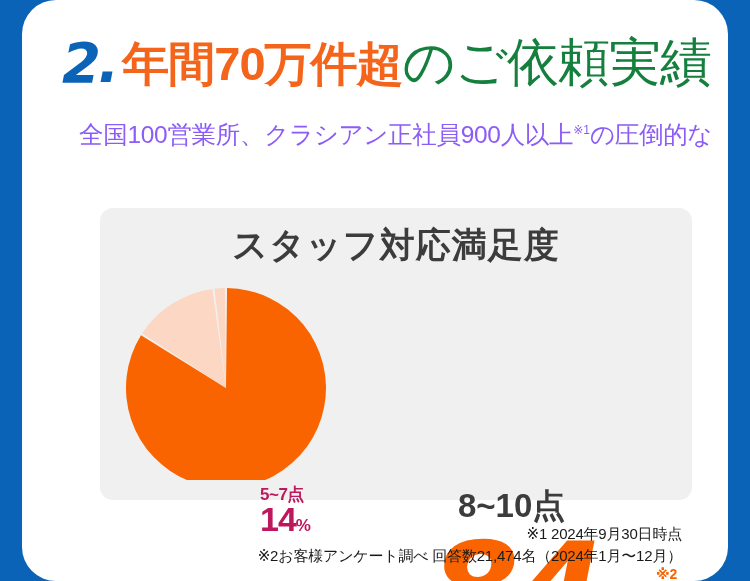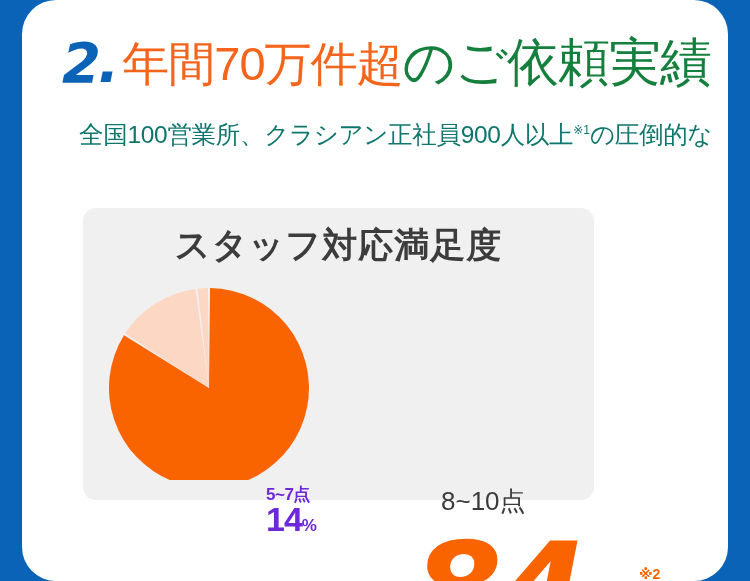--- a/index.html
+++ b/index.html
@@ -29,70 +29,69 @@
   }
   #heading .num{
     font-size:56px;color:#0A63B7;font-weight:bold;
     font-family:"DejaVu Sans",sans-serif;
     font-style:italic;
     vertical-align:-2px;
     letter-spacing:-3px;
     padding-right:6px;
   }
   #heading .hl{
-    font-size:47px;color:#F4651B;font-weight:normal;
+    font-size:47px;color:#F4651B;font-weight:bold;
     letter-spacing:-1px;
   }
   #heading .rest{
     font-size:52px;color:#15803d;font-weight:normal;
     letter-spacing:-1px;
   }
   
   #body-copy{
     position:absolute;left:57px;top:104px;width:650px;
-    font-size:24.5px;color:#0f766e;line-height:52px;
+    font-size:24.5px;color:#8b5cf6;line-height:52px;
     letter-spacing:-0.3px;
   }
   #body-copy sup{
     font-size:12px;vertical-align:super;letter-spacing:0;
   }
   
   #chart-card{
-    position:absolute;left:61px;top:208px;width:511px;height:292px;
+    position:absolute;left:78px;top:208px;width:592px;height:292px;
     background:#F0F0F0;
     border-radius:13px;
   }
   #chart-title{
     position:absolute;left:0;top:14px;width:100%;
     text-align:center;
     font-size:35px;font-weight:bold;color:#3C3C3C;
     letter-spacing:1px;
   }
   
   #pie-wrap{
     position:absolute;left:16px;top:72px;width:250px;height:200px;
   }
   #pie-svg{display:block;}
   
   .slice-label{
     position:absolute;
-    color:#6d28d9;
+    color:#be185d;
     font-weight:bold;
     white-space:nowrap;
-    margin-left:23px;
   }
   .slice-label .cat{display:block;font-size:17px;letter-spacing:-0.5px;line-height:18px;}
   .slice-label .val{font-size:34px;line-height:30px;letter-spacing:-1px;text-align:right;}
   .slice-label .pct{font-size:17px;}
   #label-57{ left:160px; top:278px; }
   #label-4 { left:246px; top:278px; }
   
   #big-cat{
     position:absolute;left:358px;top:276px;
-    font-size:26px;font-weight:normal;color:#3C3C3C;letter-spacing:0px;
+    font-size:33px;font-weight:bold;color:#3C3C3C;letter-spacing:0px;
     white-space:nowrap;
   }
   #big-val{
     position:absolute;left:330px;top:318px;
     color:#F96400;font-weight:bold;white-space:nowrap;
     line-height:1;
   }
   #big-val .n{
     font-size:128px;letter-spacing:-4px;
     font-family:"DejaVu Sans",sans-serif;
@@ -148,16 +147,18 @@
 
 
       <div id="big-cat">8~10点</div>
       <div id="big-val">
         <span class="n">84</span><span class="p">%</span>
       </div>
       <div id="big-note">※2</div>
     </div>
 
     <div id="footnotes">
+      <div>※1 2024年9月30日時点</div>
+      <div>※2お客様アンケート調べ 回答数21,474名（2024年1月〜12月）</div>
     </div>
 
   </div>
 </div>
 
 </body></html>

